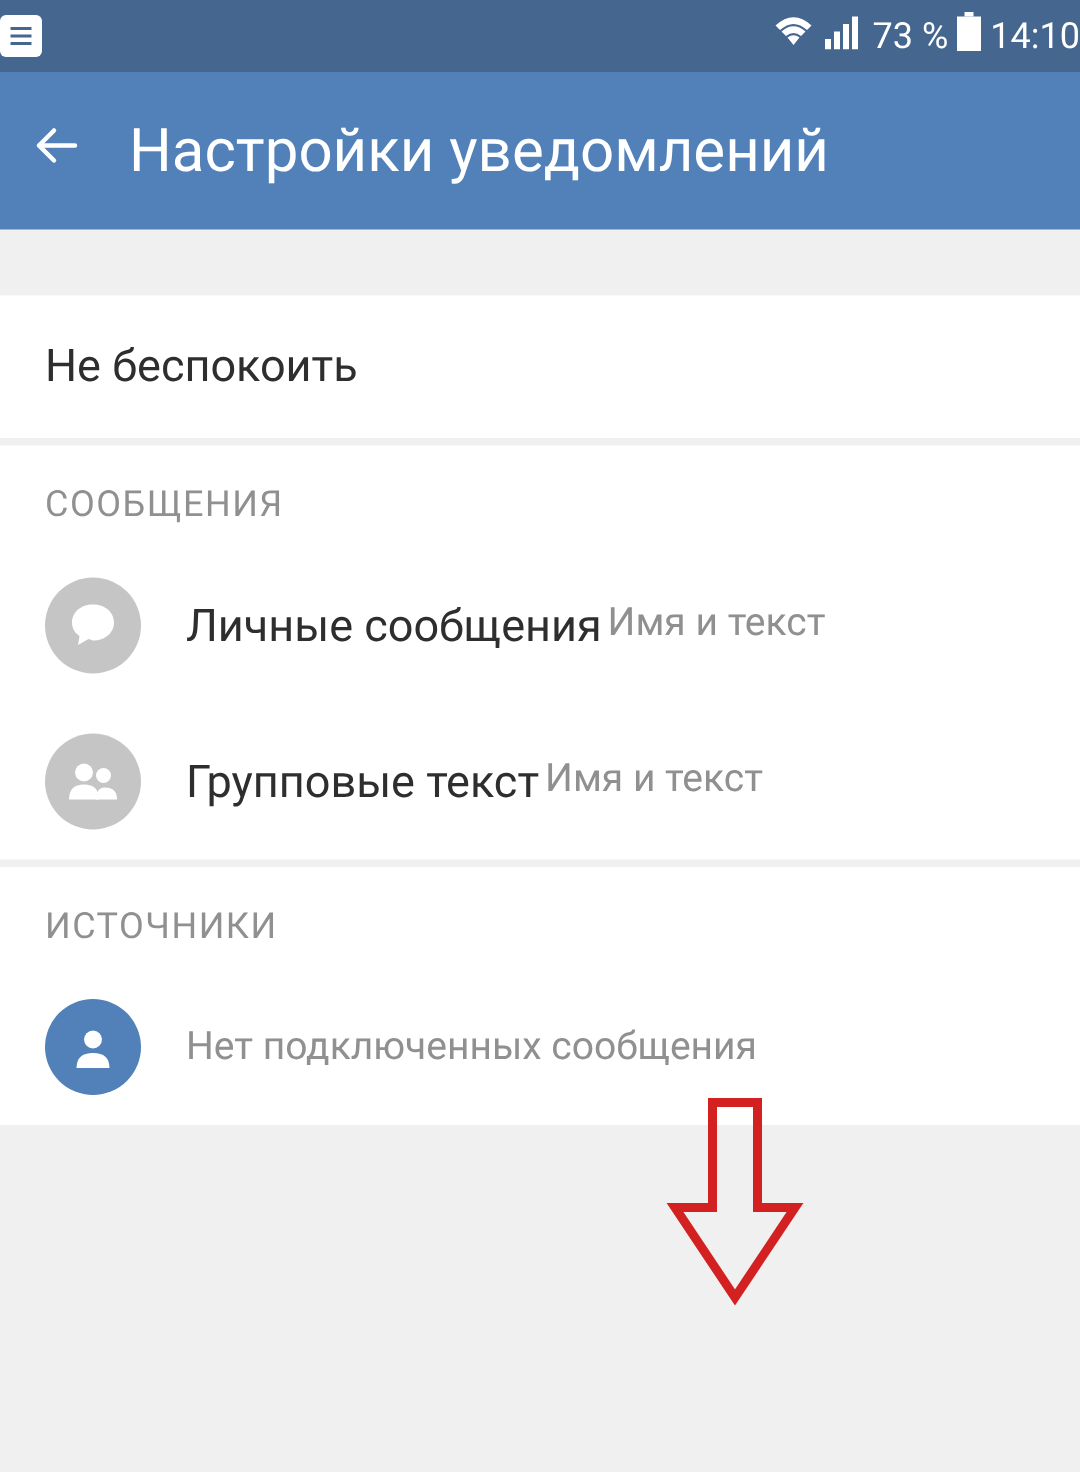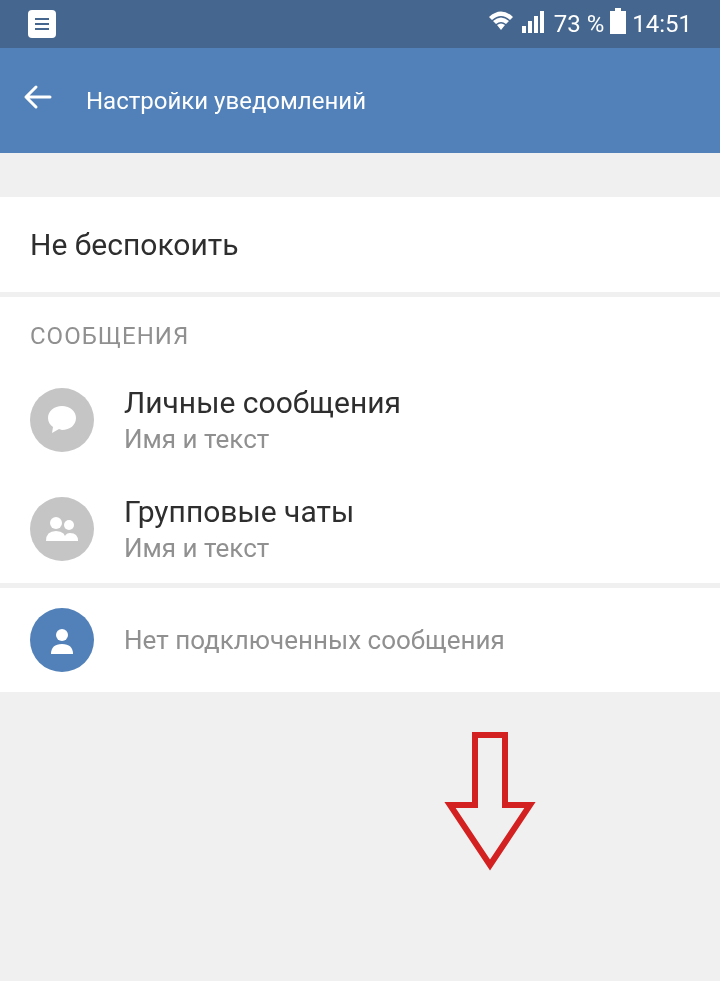--- a/index.html
+++ b/index.html
@@ -14,21 +14,21 @@
       background: #f0f0f0;
       overflow: hidden;
       position: relative;
     }
     .status-bar {
       background: #45668e;
       height: 48px;
       display: flex;
       align-items: center;
       justify-content: space-between;
-      padding: 0 28px;
+      padding: 0 0;
       color: white;
     }
     .status-left {
       display: flex;
       align-items: center;
     }
     .status-right {
       display: flex;
       align-items: center;
       gap: 6px;
@@ -58,21 +58,21 @@
       align-items: center;
       padding: 0 20px;
       color: white;
       gap: 30px;
     }
     .back-arrow {
       font-size: 40px;
       line-height: 1;
     }
     .app-title {
-      font-size: 24px;
+      font-size: 40px;
       font-weight: 400;
     }
     .section {
       background: white;
       margin-top: 5px;
     }
     .section-first {
       margin-top: 2px;
     }
     .item {
@@ -112,21 +112,21 @@
       flex-shrink: 0;
     }
     .icon-gray {
       background: #c5c5c5;
     }
     .icon-blue {
       background: #5181b8;
     }
     .item-text {
       display: flex;
-      flex-direction: column;
+      flex-direction: row;
       gap: 4px;
     }
     .item-primary {
       font-size: 30px;
       color: #2e2e2e;
     }
     .item-secondary {
       font-size: 26px;
       color: #909090;
     }
@@ -165,21 +165,21 @@
         <rect x="18" y="2" width="4" height="22" fill="white"></rect>
       </svg>
     </span>
     <span class="status-text">73 %</span>
     <span>
       <svg width="16" height="26" viewBox="0 0 16 26">
         <rect x="5" y="0" width="6" height="3" fill="white"></rect>
         <rect x="0" y="3" width="16" height="23" fill="white"></rect>
       </svg>
     </span>
-    <span class="status-text">14:51</span>
+    <span class="status-text">14:10</span>
   </div>
 </div>
 
 <div class="app-bar">
   <span class="back-arrow">
     <svg width="36" height="36" viewBox="0 0 36 36">
       <path d="M30 18 L6 18 M6 18 L16 8 M6 18 L16 28" stroke="white" stroke-width="3" fill="none" stroke-linecap="round" stroke-linejoin="round"></path>
     </svg>
   </span>
   <span class="app-title">Настройки уведомлений</span>
@@ -207,27 +207,28 @@
   <div class="item-with-icon">
     <div class="item-icon icon-gray">
       <svg width="40" height="40" viewBox="0 0 40 40">
         <circle cx="14" cy="14" r="6" fill="white"></circle>
         <circle cx="27" cy="16" r="5" fill="white"></circle>
         <path d="M4 32 Q4 22 14 22 Q24 22 24 32 Z" fill="white"></path>
         <path d="M22 32 Q22 24 28 24 Q36 24 36 32 Z" fill="white"></path>
       </svg>
     </div>
     <div class="item-text">
-      <span class="item-primary">Групповые чаты</span>
+      <span class="item-primary">Групповые текст</span>
       <span class="item-secondary">Имя и текст</span>
     </div>
   </div>
 </div>
 
 <div class="section">
+  <div class="section-header">Источники</div>
   <div class="item-with-icon">
     <div class="item-icon icon-blue">
       <svg width="36" height="36" viewBox="0 0 36 36">
         <circle cx="18" cy="13" r="6" fill="white"></circle>
         <path d="M7 32 Q7 22 18 22 Q29 22 29 32 Z" fill="white"></path>
       </svg>
     </div>
     <div class="item-text">
       <span class="item-secondary">Нет подключенных сообщения</span>
     </div>

